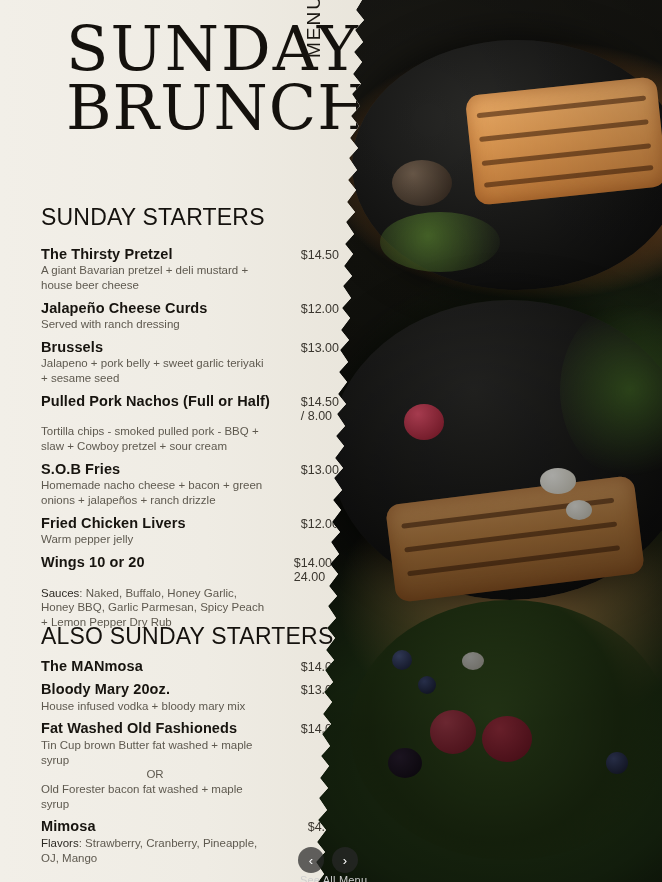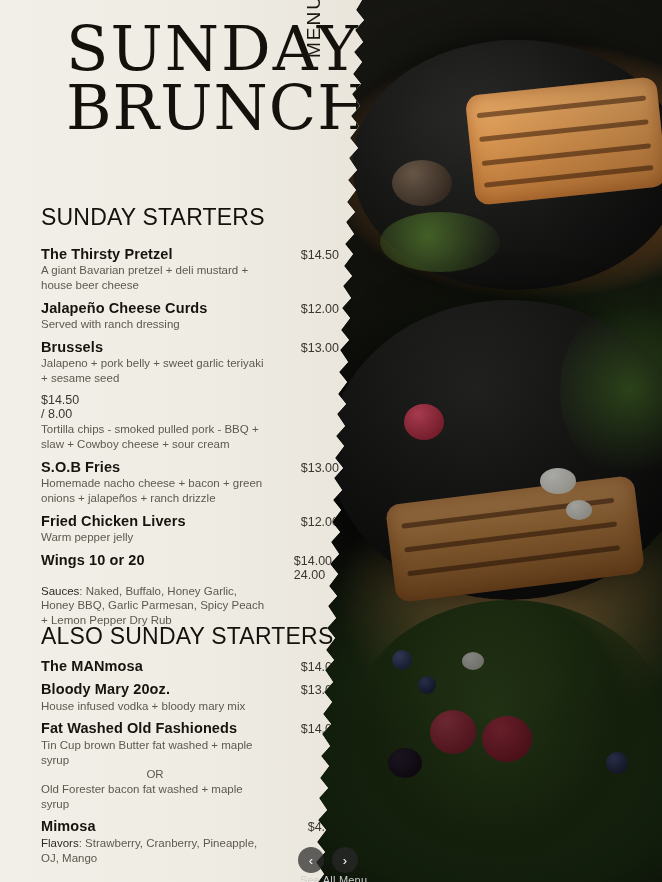--- a/index.html
+++ b/index.html
@@ -294,24 +294,25 @@
         </div>
         <div class="item">
           <div class="item-top">
             <div class="item-name">Brussels</div>
             <div class="item-price">$13.00</div>
           </div>
           <div class="item-desc">Jalapeno + pork belly + sweet garlic teriyaki + sesame seed</div>
         </div>
         <div class="item">
           <div class="item-top">
+            <div class="item-name">Pulled Pork Nachos (Full or Half)</div>
             <div class="item-price">$14.50
 / 8.00</div>
           </div>
-          <div class="item-desc">Tortilla chips - smoked pulled pork - BBQ + slaw + Cowboy cheese + sour cream</div>
+          <div class="item-desc">Tortilla chips - smoked pulled pork - BBQ + slaw + Cowboy pretzel + sour cream</div>
         </div>
         <div class="item">
           <div class="item-top">
             <div class="item-name">S.O.B Fries</div>
             <div class="item-price">$13.00</div>
           </div>
           <div class="item-desc">Homemade nacho cheese + bacon + green onions + jalapeños + ranch drizzle</div>
         </div>
         <div class="item">
           <div class="item-top">

